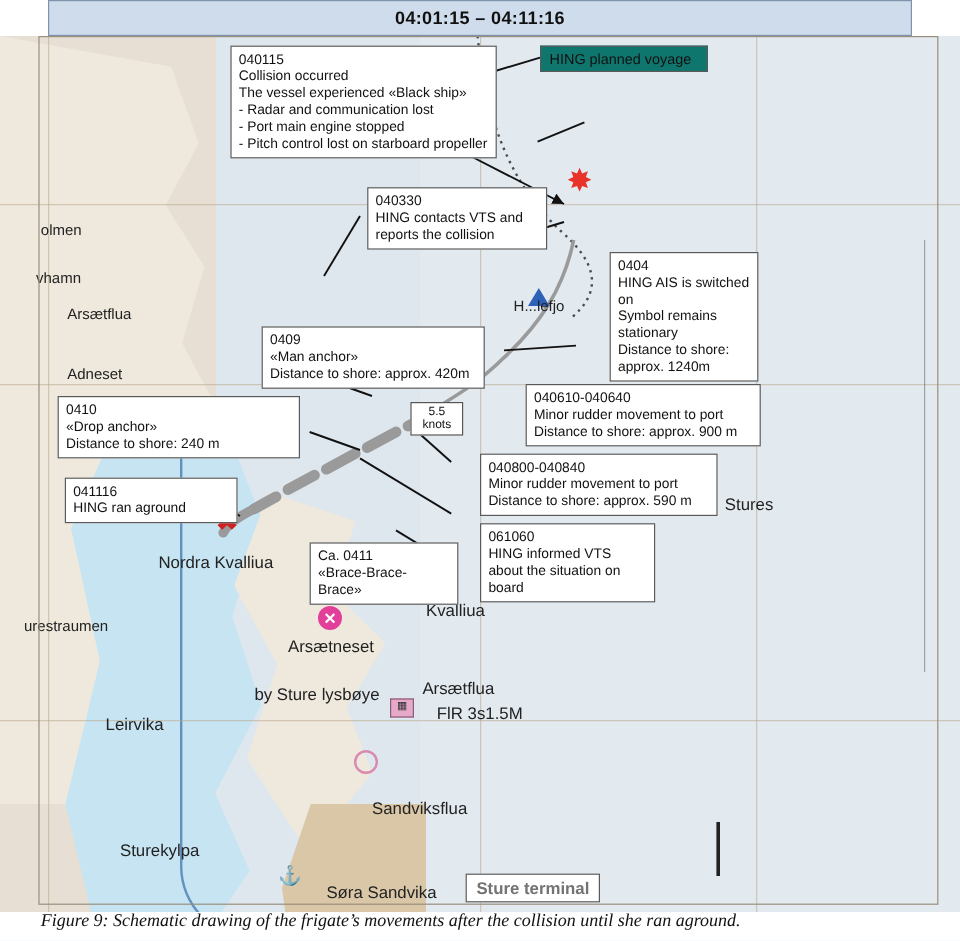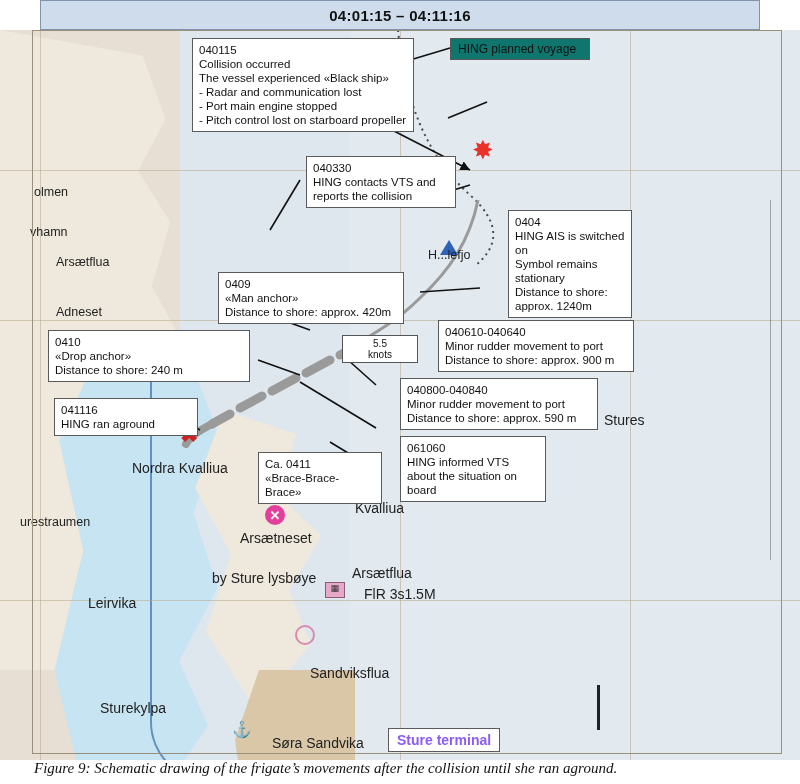--- a/index.html
+++ b/index.html
@@ -89,26 +89,26 @@
   .plainlabel{
     position:absolute;background:#0f766e;border:1px solid #5a5a5a;
     font-size:12px;padding:3px 7px;color:#111;box-sizing:border-box;
   }
   .maplabel{
     position:absolute;font-size:12.5px;color:#222;white-space:nowrap;
   }
   .maplabel.big{font-size:14px;}
   .knotbox{
     position:absolute;background:#fff;border:1px solid #555;
-    font-size:10px;line-height:11px;text-align:center;padding:2px 16px;
+    font-size:10px;line-height:11px;text-align:center;padding:2px 0;
     color:#111;
   }
   .stureterm{
     position:absolute;background:#ffffff;border:1px solid #5a5a5a;
-    font-size:14px;font-weight:bold;padding:3px 8px;color:#8b5cf6;
+    font-size:14px;font-weight:bold;padding:3px 8px;color:#737373;
   }
 
   
   .star{position:absolute;color:#e8322a;font-size:26px;line-height:0;}
   .xmark{position:absolute;color:#cc2222;font-size:22px;font-weight:bold;line-height:0;}
   .anchor-sym{position:absolute;color:#2b3c8c;font-size:16px;}
   .pinkdot{
     position:absolute;width:20px;height:20px;border-radius:50%;
     background:#e23f9a;color:#fff;font-size:13px;font-weight:bold;
     display:flex;align-items:center;justify-content:center;

